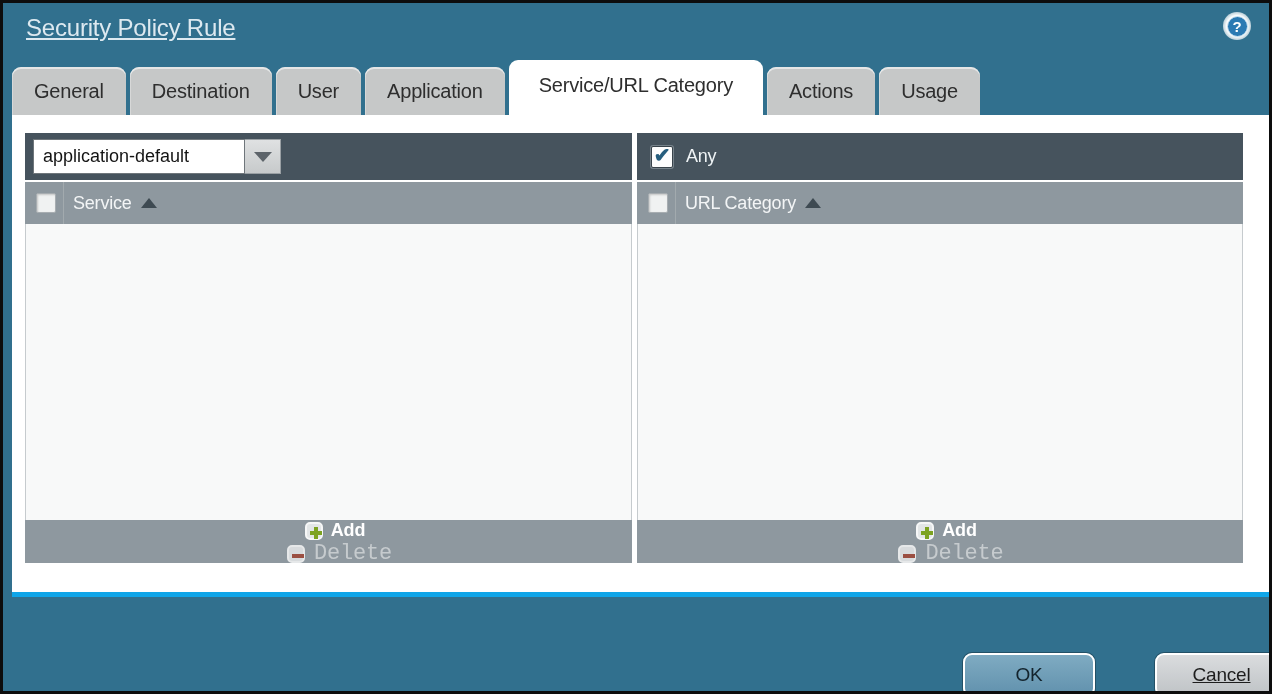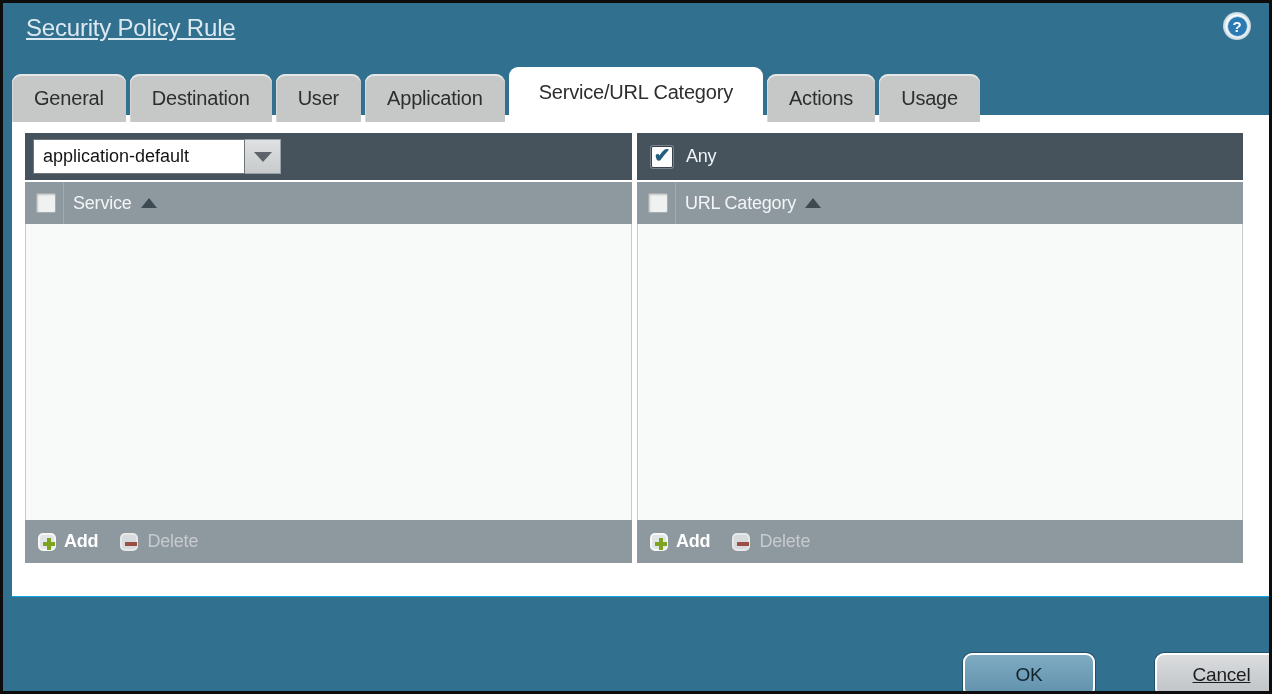--- a/index.html
+++ b/index.html
@@ -16,43 +16,43 @@
     position:absolute; right:18px; top:9px; width:28px; height:28px; border-radius:50%;
     background:radial-gradient(circle, #ffffff 52%, rgba(255,255,255,0.15) 100%);
     display:flex; align-items:center; justify-content:center; cursor:pointer;
   }
   .help-inner {
     width:21px; height:21px; border-radius:50%; background:#2b7ab3; color:#fff;
     font-size:15px; font-weight:bold; display:flex; align-items:center; justify-content:center;
     border:1px solid #cfe6f4;
   }
   
-  .tabs { position:absolute; left:9px; top:66px; height:53px; display:flex; align-items:flex-end; gap:4px; z-index:2; }
+  .tabs { position:absolute; left:9px; top:59px; height:53px; display:flex; align-items:flex-end; gap:4px; z-index:2; }
   .tab {
     height:48px; line-height:48px; padding:0 22px; background:#c6c8c8;
     border-radius:9px 9px 0 0; font-size:20px; color:#2e2e2e; white-space:nowrap;
     box-shadow: inset 0 2px 0 rgba(255,255,255,0.55), inset 1px 0 0 rgba(255,255,255,0.3);
     cursor:pointer;
   }
   .tab.active { background:#ffffff; height:55px; line-height:51px; padding:0 30px; box-shadow:none; }
   
   .content {
     position:absolute; left:9px; top:112px; width:1258px; height:482px;
-    background:#ffffff; border-bottom:1px solid #0ea5e9; z-index:1;
+    background:#ffffff; border-bottom:5px solid #0ea5e9; z-index:1;
   }
   .panel { position:absolute; top:18px; height:430px; }
   .panel.left  { left:13px;  width:607px; }
   .panel.right { left:625px; width:606px; }
   .bar-dark { height:47px; background:#46535d; position:relative; display:flex; align-items:center; }
   .hdr { margin-top:2px; height:42px; background:#8e989f; position:relative; display:flex; align-items:center; }
   .body {
     height:296px; background:#f8f9f9;
     border-left:1px solid #c6cbce; border-right:1px solid #c6cbce;
   }
-  .ftr { height:43px; background:#8e989f; display:flex; align-items:center; }
+  .ftr { height:43px; background:#8e989f; display:flex; align-items:center;flex-direction:column; }
   
   .combo { position:absolute; left:8px; top:6px; height:35px; display:flex; }
   .combo-input {
     width:212px; height:35px; border:1px solid #6f767b; font-size:18px; padding:0 0 0 9px;
     font-family:inherit; color:#141414; background:#fff; outline:none;
   }
   .combo-btn {
     width:36px; height:35px; background:linear-gradient(#dfe1e2,#c7cacb);
     border:1px solid #9aa0a4; border-left:none; display:flex; align-items:center;
     justify-content:center; cursor:pointer;
@@ -78,21 +78,21 @@
   .ftr-btn { display:flex; align-items:center; cursor:pointer; }
   .ftr-btn.add { margin-left:13px; }
   .ftr-btn.del { margin-left:22px; }
   .sq-icon { width:18px; height:18px; border-radius:5px; position:relative; flex:none; }
   .icon-add { background:#e3e6e7; border:2px solid #f6f7f7; }
   .icon-add::before { content:""; position:absolute; left:3px; top:7px; width:12px; height:4px; background:#7da321; }
   .icon-add::after  { content:""; position:absolute; left:7px; top:3px; width:4px; height:12px; background:#7da321; }
   .icon-del { background:#d8dbdd; border:2px solid #e6e8e9; }
   .icon-del::before { content:""; position:absolute; left:3px; top:7px; width:12px; height:4px; background:#9b4f42; }
   .add-label { color:#ffffff; font-size:18px; font-weight:600; margin-left:8px; }
-  .del-label { color:#c6cbce; font-size:18px; margin-left:9px; }
+  .del-label { color:#c6cbce; font-size:22px; margin-left:9px;font-family:Liberation Mono, monospace; }
   
   .btn {
     position:absolute; top:622px; height:44px; border:2px solid #fff; border-radius:9px;
     display:flex; align-items:center; justify-content:center; font-size:19px; cursor:pointer;
     box-shadow:0 0 0 1px rgba(0,0,0,0.28);
     margin-top:28px;
   }
   .btn.ok     { left:960px;  width:132px; background:linear-gradient(#7fabc2,#6191ad); color:#13232c; }
   .btn.cancel { left:1152px; width:133px; background:linear-gradient(#dadcde,#bfc3c6); color:#1d1d1d;text-decoration:underline; }
 </style>

